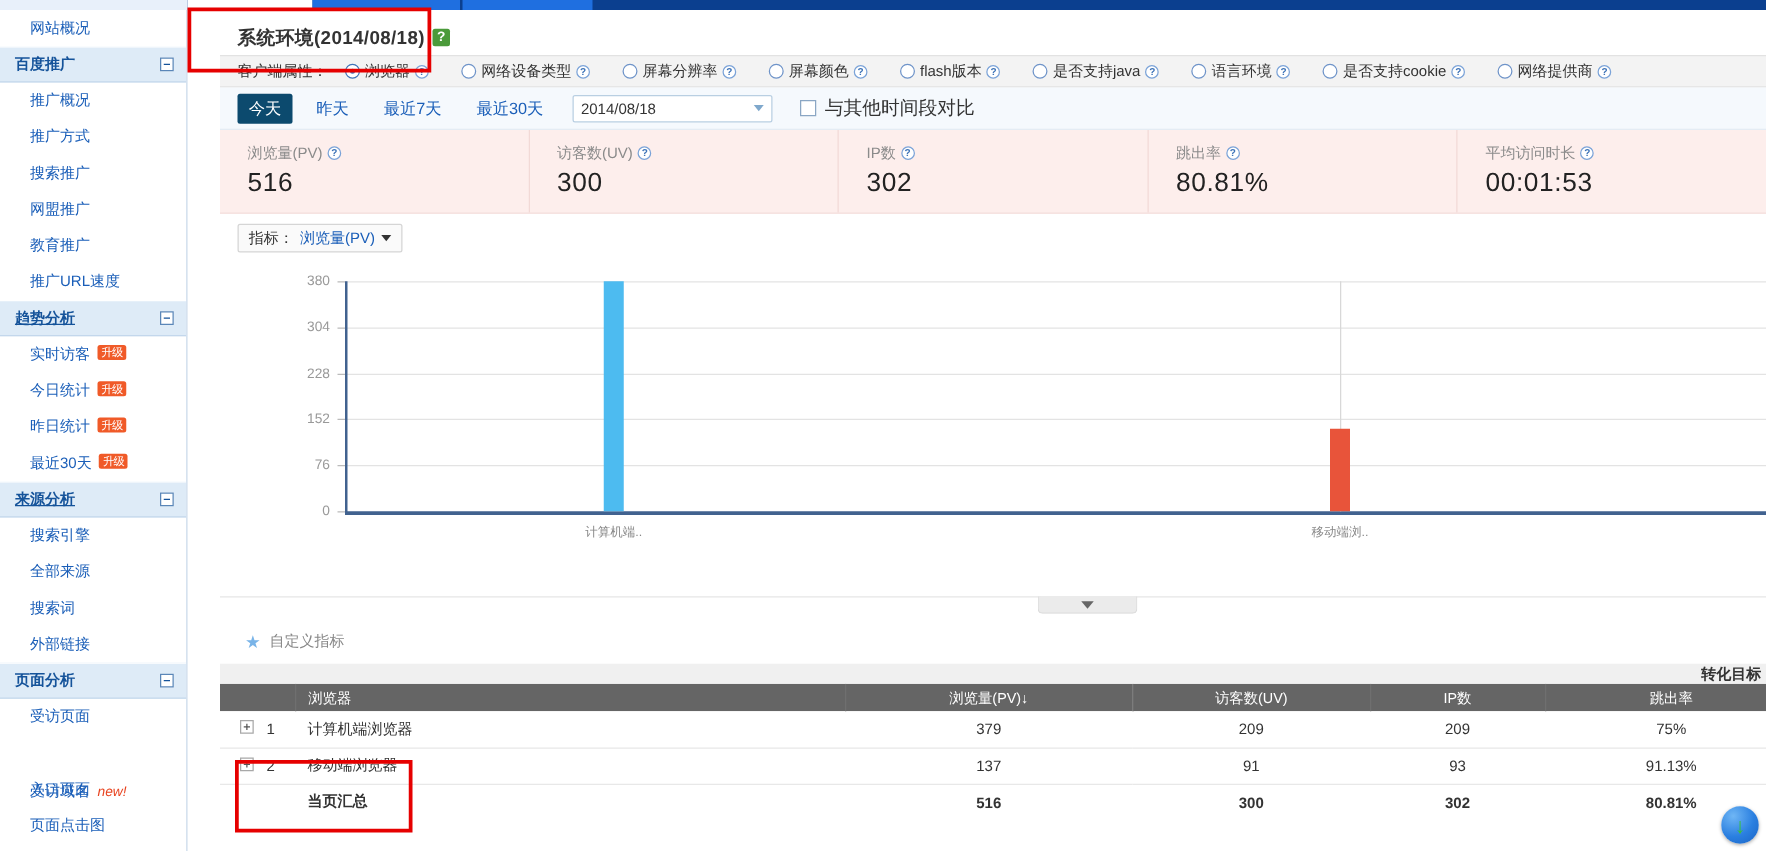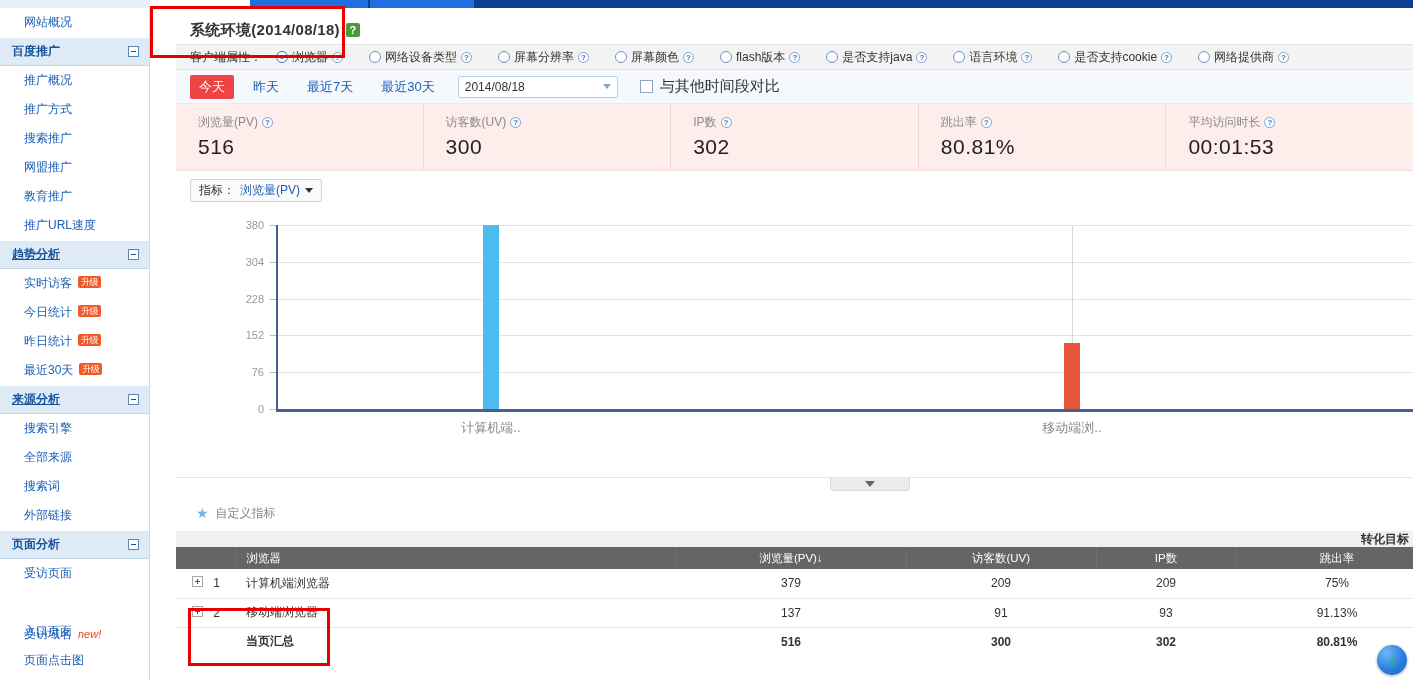--- a/index.html
+++ b/index.html
@@ -124,21 +124,21 @@
   .date-bar {
     height: 34px; background: #f5f9fd;
     border-bottom: 1px solid #e4ecf4;
     display: flex; align-items: center;
     padding-left: 14px;
     font-size: 13px;
   }
   .dtab {
     padding: 3px 9px; margin-right: 10px; color: #1a5eb8; cursor: pointer; border-radius: 2px;
   }
-  .dtab.active { background: #ef4444; color: #fff; }
+  .dtab.active { background: #0c4a6e; color: #fff; }
   .date-select {
     width: 160px; height: 22px; background: #fff;
     border: 1px solid #b9cfe2; border-radius: 2px;
     display: flex; align-items: center; justify-content: space-between;
     padding: 0 6px; font-size: 12px; color: #333; margin-left: 4px; cursor: pointer;
   }
   .caret-dn {
     width: 0; height: 0; border-left: 4px solid transparent; border-right: 4px solid transparent;
     border-top: 5px solid #7fa8cc;
   }
@@ -178,21 +178,21 @@
   .chart-inner { position: absolute; left: 0; top: 0; width: 1262px; height: 268px; }
   .ylab {
     position: absolute; right: 0; width: 40px; text-align: right;
     font-size: 11px; color: #999; transform: translateY(-6px);
   }
   .ytick { position: absolute; width: 6px; height: 1px; background: #bbb; }
   .gridline { position: absolute; height: 1px; background: #e3e3e3; }
   .axis-y { position: absolute; width: 2px; background: #41628f; }
   .axis-x { position: absolute; height: 3px; background: #41628f; }
   .bar { position: absolute; bottom: 0; }
-  .xlab { position: absolute; font-size: 13px; color: #888; text-align: center; }
+  .xlab { position: absolute; font-size: 10px; color: #888; text-align: center; }
   .hover-line { position: absolute; width: 1px; background: #d8d8d8; }
 
   
   .collapse-wrap { position: relative; height: 18px; border-top: 1px solid #e6e6e6; }
   .collapse-tab {
     position: absolute; left: 654px; top: -1px;
     width: 80px; height: 14px;
     background: #ebebeb; border: 1px solid #dcdcdc; border-top: none;
     border-radius: 0 0 4px 4px;
     display: flex; align-items: center; justify-content: center;

